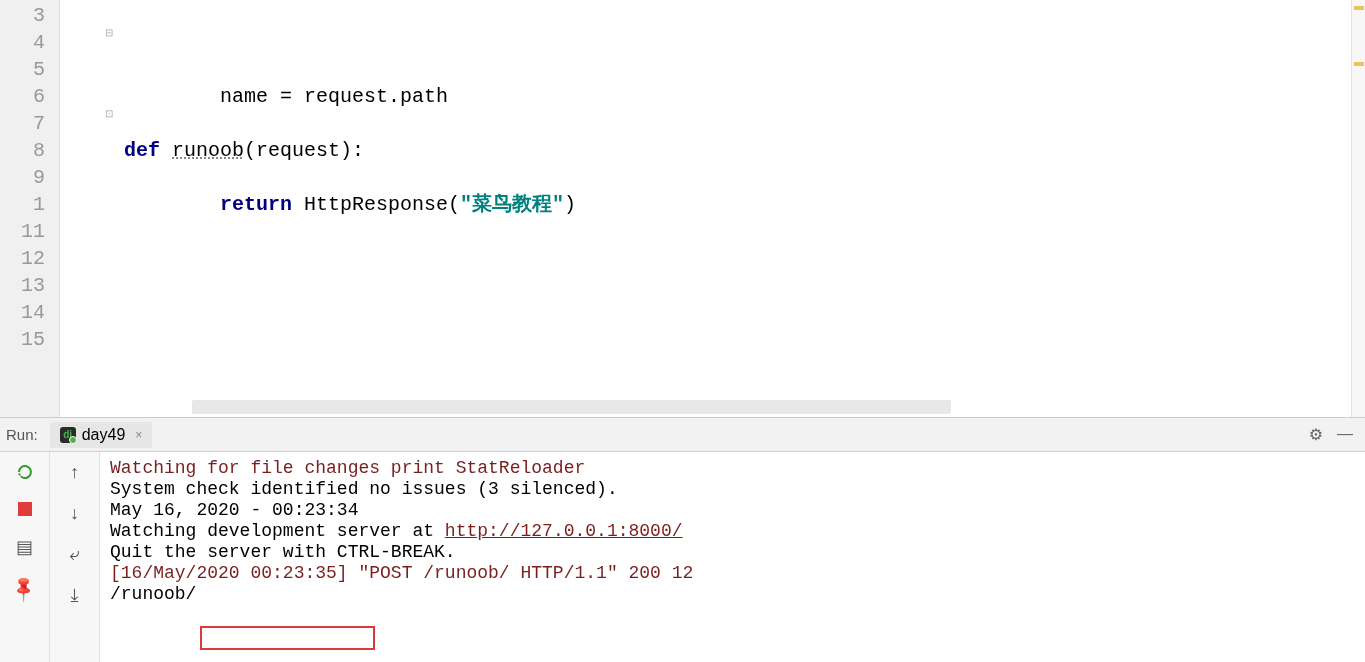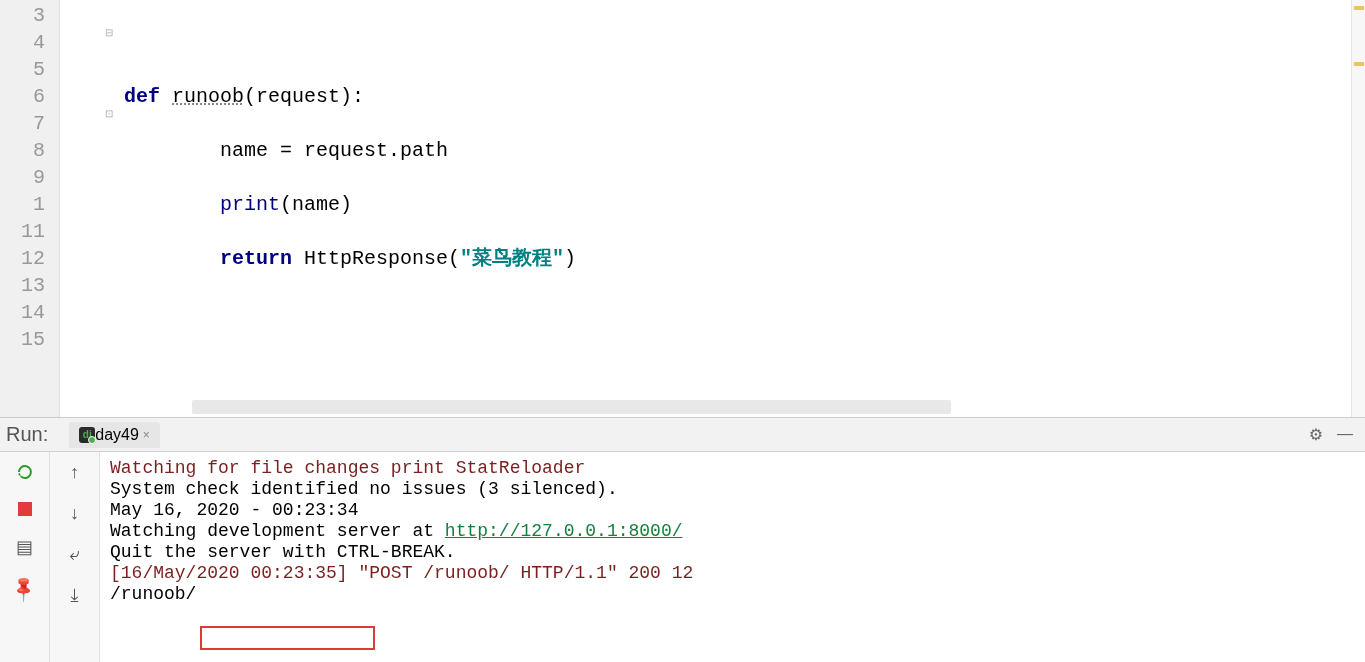--- a/index.html
+++ b/index.html
@@ -11,36 +11,36 @@
 .fold-mark { position: absolute; left: 45px; font-size: 10px; color: #aaa; }
 .code-lines { padding-left: 58px; font-family: "Consolas","Courier New",monospace; font-size: 20px; line-height: 27px; white-space: pre; }
 .kw { color: #000080; font-weight: bold; }
 .fn { color: #000; text-decoration: underline dotted #888; }
 .builtin { color: #000080; }
 .cls { color: #000; }
 .str { color: #008080; font-weight: bold; }
 .hscroll { position: absolute; bottom: 3px; left: 132px; right: 400px; height: 14px; background: #e8e8e8; border-radius: 2px; }
 .run-panel { display: flex; flex-direction: column; border-top: 1px solid #ccc; }
 .run-header { display: flex; align-items: center; height: 34px; background: #f2f2f2; border-bottom: 1px solid #d0d0d0; padding: 0 6px; }
-.run-label { font-size: 20px; color: #555; margin-right: 21px; }
-.run-tab { display: flex; align-items: center; background: #e6e6e6; padding: 4px 10px; border-radius: 3px 3px 0 0; }
+.run-label { font-size: 15px; color: #555; margin-right: 12px; }
+.run-tab { display: flex; align-items: center; background: #e6e6e6; padding: 4px 10px; border-radius: 3px 3px 0 0; gap: 6px; }
 .dj-icon { width: 16px; height: 16px; background: #2b2b2b; border-radius: 3px; display: inline-flex; align-items: center; justify-content: center; color: #4caf50; font-size: 10px; font-weight: bold; position: relative; }
 .dj-icon::after { content:""; position:absolute; bottom:-1px; right:-1px; width:6px; height:6px; background:#4caf50; border-radius:50%; border:1px solid #fff; }
 .tab-close { color: #888; font-size: 12px; cursor: pointer; margin-left: 4px; }
 .run-header-right { margin-left: auto; display: flex; gap: 14px; padding-right: 6px; color: #666; }
 .gear, .minus { cursor: pointer; }
 .run-body { display: flex; height: 210px; }
 .tbcol { width: 50px; background: #f7f7f7; border-right: 1px solid #e0e0e0; display: flex; flex-direction: column; align-items: center; padding-top: 10px; gap: 20px; }
 .tbcol span, .tbcol div { cursor: pointer; color: #555; font-size: 18px; }
 .rerun { color: #2e9a2e; font-size: 20px; }
 .stopbtn { width: 14px; height: 14px; background: #e23b3b; }
 .pin { transform: rotate(-45deg); }
 .console { flex: 1; padding: 6px 10px; font-family: "Consolas","Courier New",monospace; font-size: 18px; line-height: 21px; overflow: auto; color: #000; position: relative; }
 .console .warn { color: #7a1f1f; }
-.console a { color: #15803d; text-decoration: underline; }
+.console a { color: #7f1d1d; text-decoration: underline; }
 .console .req { color: #7a1f1f; }
 .redbox { position: absolute; left: 100px; top: 174px; width: 175px; height: 24px; border: 2px solid #d93a3a; pointer-events: none; }
 .scroll-markers { width: 14px; background: #f7f7f7; border-left: 1px solid #e4e4e4; position: relative; }
 .marker { position: absolute; left: 2px; width: 10px; height: 4px; background: #e8c55a; }
 svg { display: block; }
 </style>
 </head>
 <body>
 
 <div class="editor">
@@ -57,23 +57,22 @@
     <div>12</div>
     <div>13</div>
     <div>14</div>
     <div>15</div>
   </div>
   <div class="code">
     <span class="fold-mark" style="top:27px;">⊟</span>
     <span class="fold-mark" style="top:108px;">⊡</span>
     <div class="code-lines">
 <div> </div>
+<div>        name = request.path</div>
 <div><span class="kw">def</span> <span class="fn">runoob</span><span>(request):</span></div>
-<div>        name = request.path</div>
-<div><span>        </span><span class="builtin">print</span><span>(name)</span></div>
 <div><span>        </span><span class="kw">return</span><span class="cls"> HttpResponse(</span><span class="str">"菜鸟教程"</span><span>)</span></div>
     </div>
     <div class="hscroll"></div>
   </div>
   <div class="scroll-markers">
     <div class="marker" style="top:6px;"></div>
     <div class="marker" style="top:62px;"></div>
   </div>
 </div>
 

